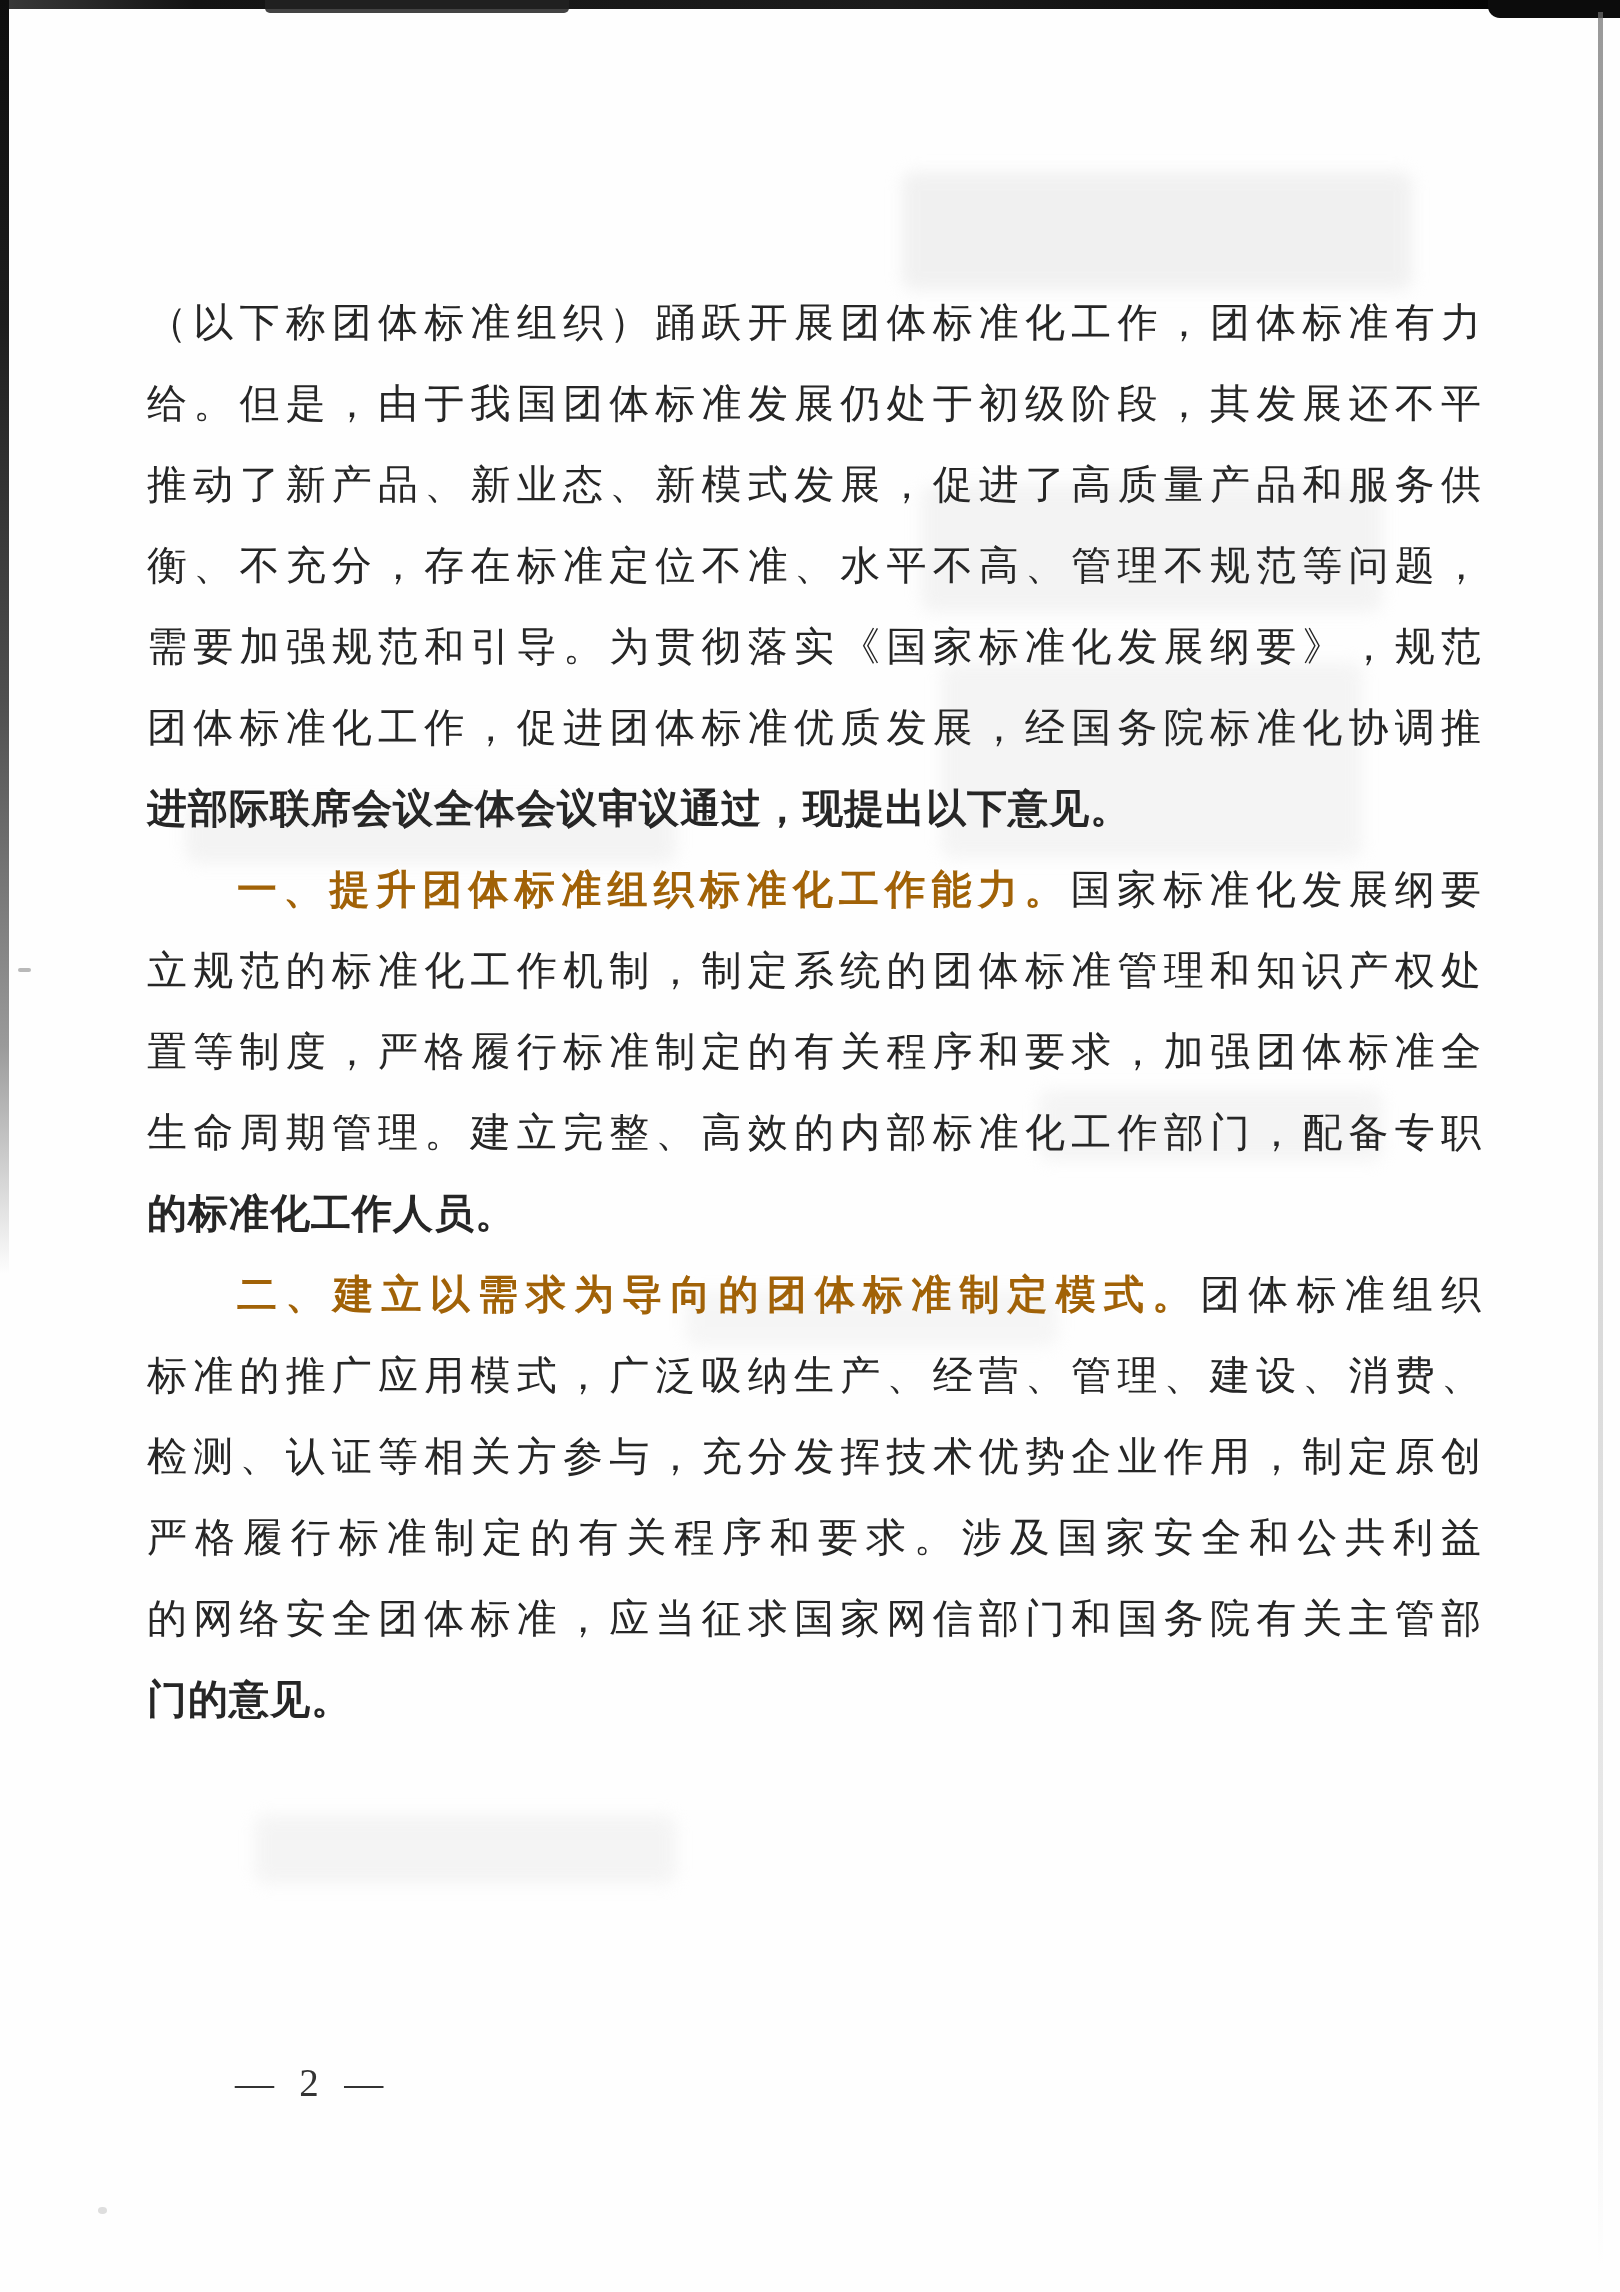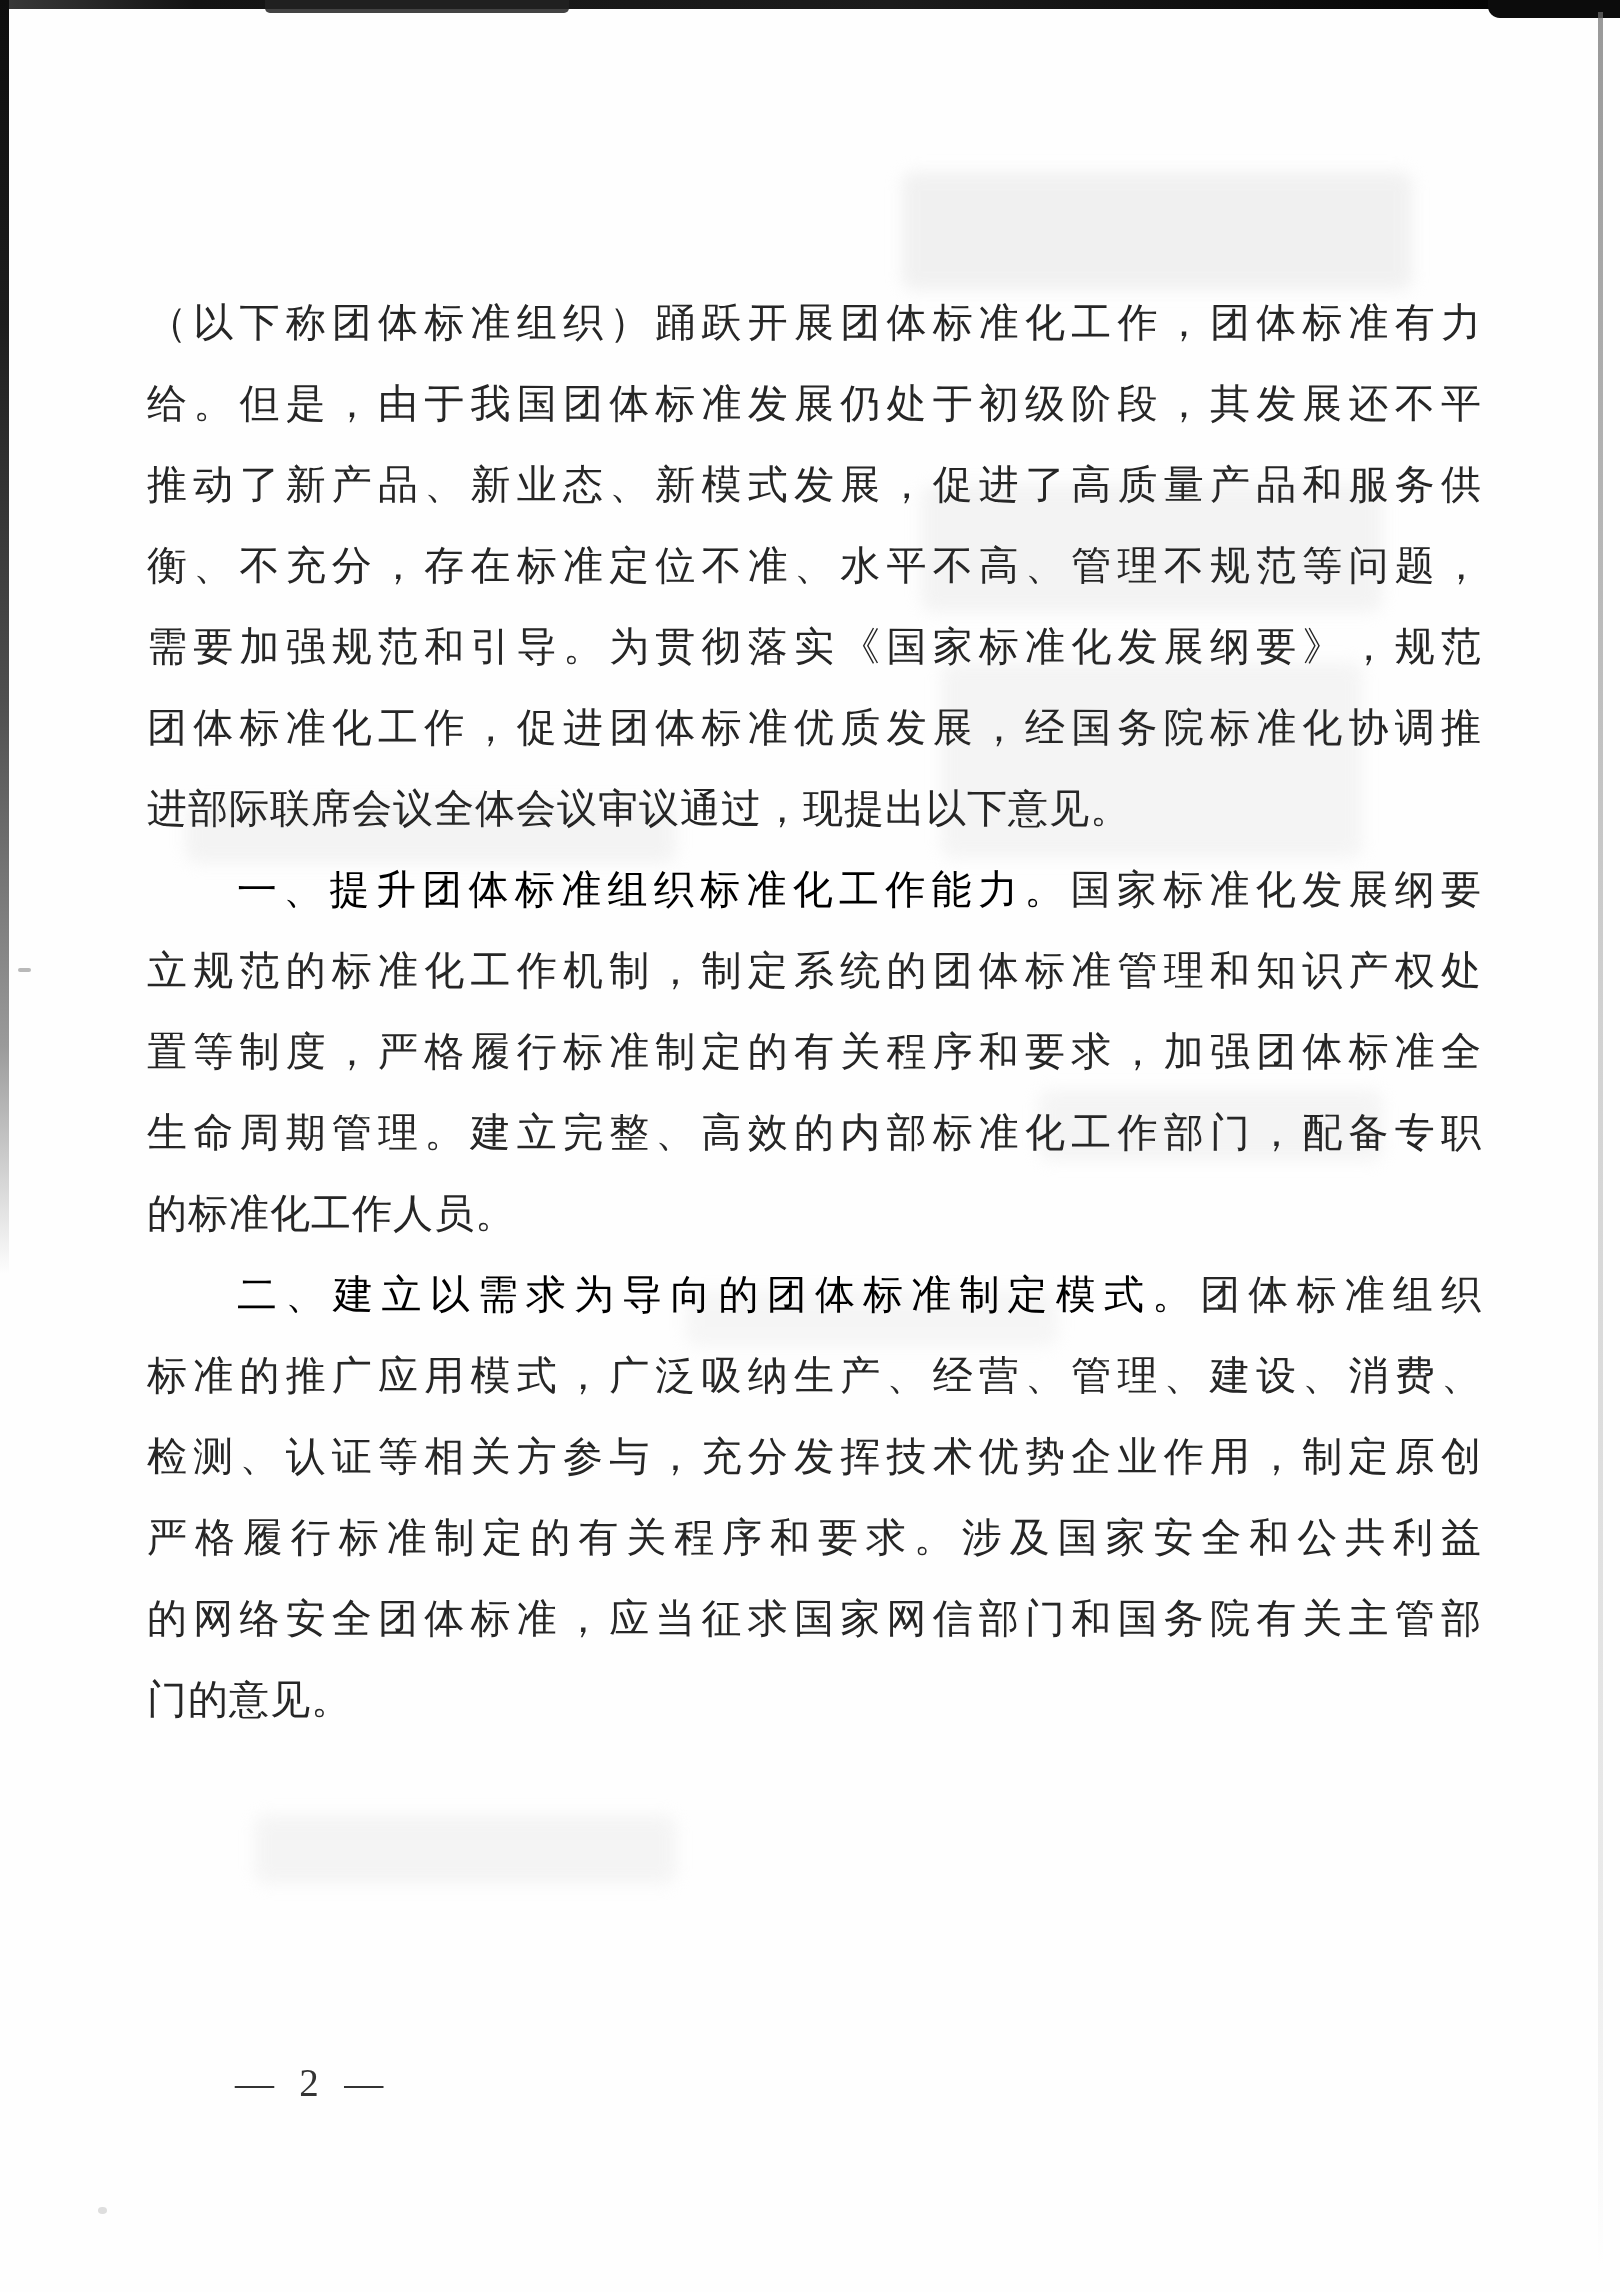--- a/index.html
+++ b/index.html
@@ -20,26 +20,26 @@
     left: 147px; top: 282px; width: 1335px;
     color: #262626;
   }
   .line {
     height: 81px; line-height: 81px;
     font-size: 40px;
     text-align: justify;
     text-align-last: justify;
     letter-spacing: 1px;
   }
-  .line.short { text-align-last: left; }
+  .line.short { text-align-last: left; font-weight: bold; }
   .line.indent { text-indent: 90px; }
   .line b {
-    font-weight: 400;
+    font-weight: 700;
     font-family: "Liberation Sans", "DejaVu Sans", sans-serif;
-    color: #000000;
+    color: #a16207;
   }
 
   
   .pagenum {
     position: absolute;
     left: 235px; top: 2060px;
     font-size: 39px; color: #333;
     letter-spacing: 7.8px;
   }
 

